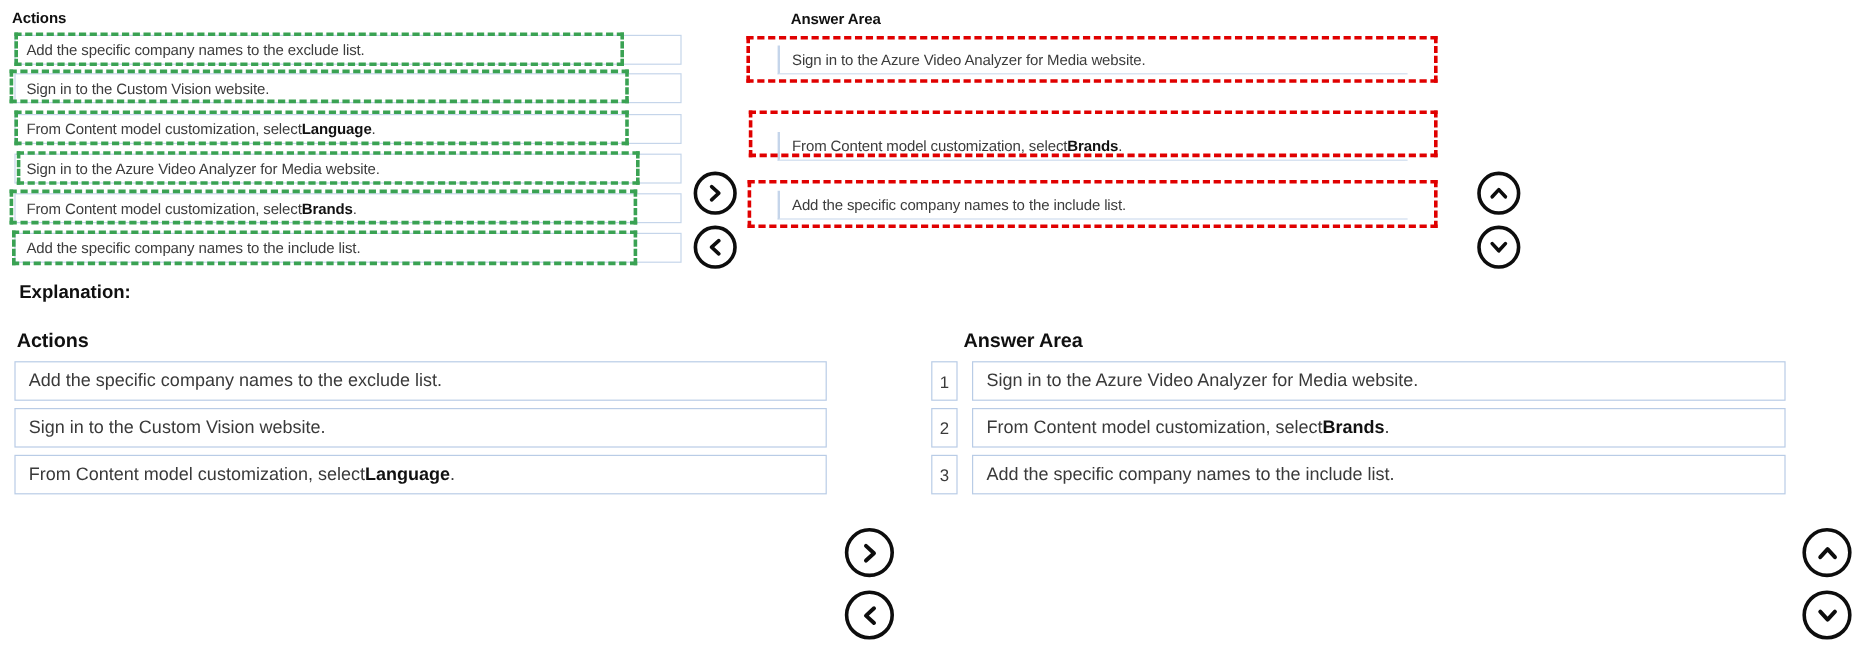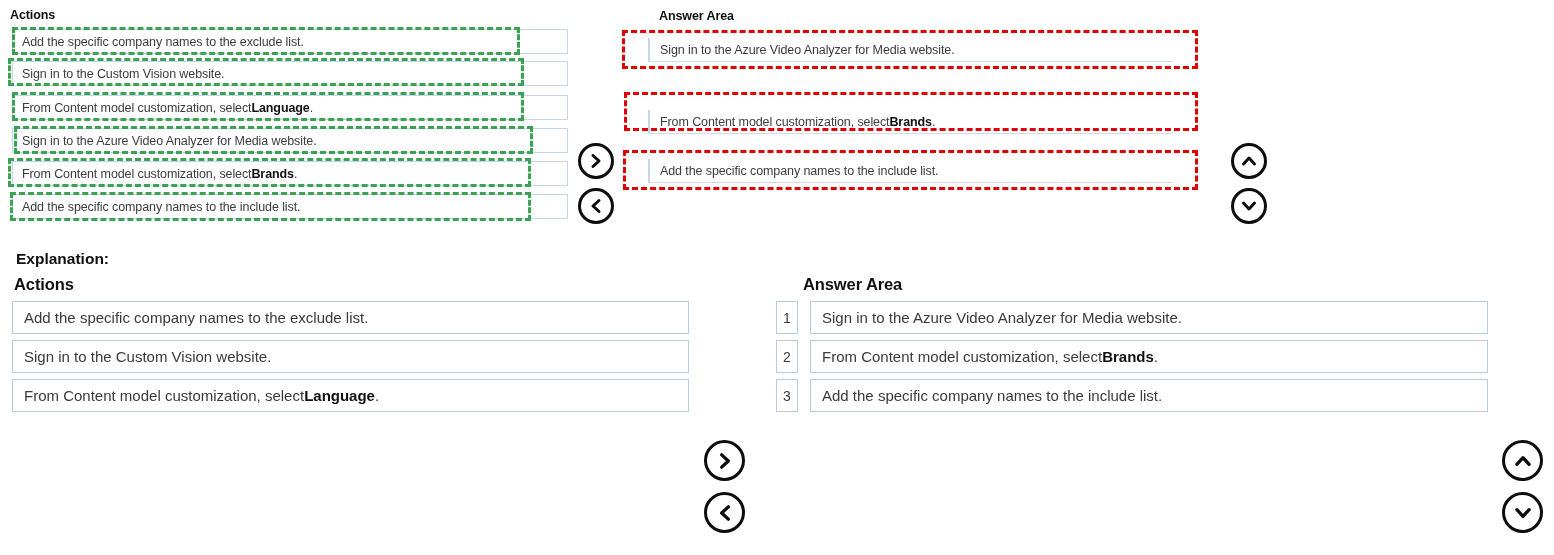--- a/index.html
+++ b/index.html
@@ -152,21 +152,21 @@
     <svg width="18" height="18" viewBox="0 0 18 18">
       <polyline points="3.5,12 9,6 14.5,12" fill="none" stroke="#0d0d0d" stroke-width="3" stroke-linecap="round" stroke-linejoin="round"></polyline>
     </svg>
   </div>
   <div class="abs cbtn" style="left:1231px;top:188px;width:36px;height:36px;">
     <svg width="18" height="18" viewBox="0 0 18 18">
       <polyline points="3.5,6 9,12 14.5,6" fill="none" stroke="#0d0d0d" stroke-width="3" stroke-linecap="round" stroke-linejoin="round"></polyline>
     </svg>
   </div>
 
-  <div class="abs explanation" style="left:16px;top:250px;">Explanation:</div>
+  <div class="abs explanation" style="left:16px;top:235px;">Explanation:</div>
 
   <div class="abs hdr-md" style="left:14px;top:275px;">Actions</div>
 
   <div class="abs hdr-md" style="left:803px;top:275px;">Answer Area</div>
 
   <div id="bottom-actions">
       <div class="abs bchip" style="left: 12px; top: 301px; width: 677px; height: 33px;">
         <span>Add the specific company names to the exclude list.</span>
       </div>
       <div class="abs bchip" style="left: 12px; top: 340px; width: 677px; height: 33px;">

